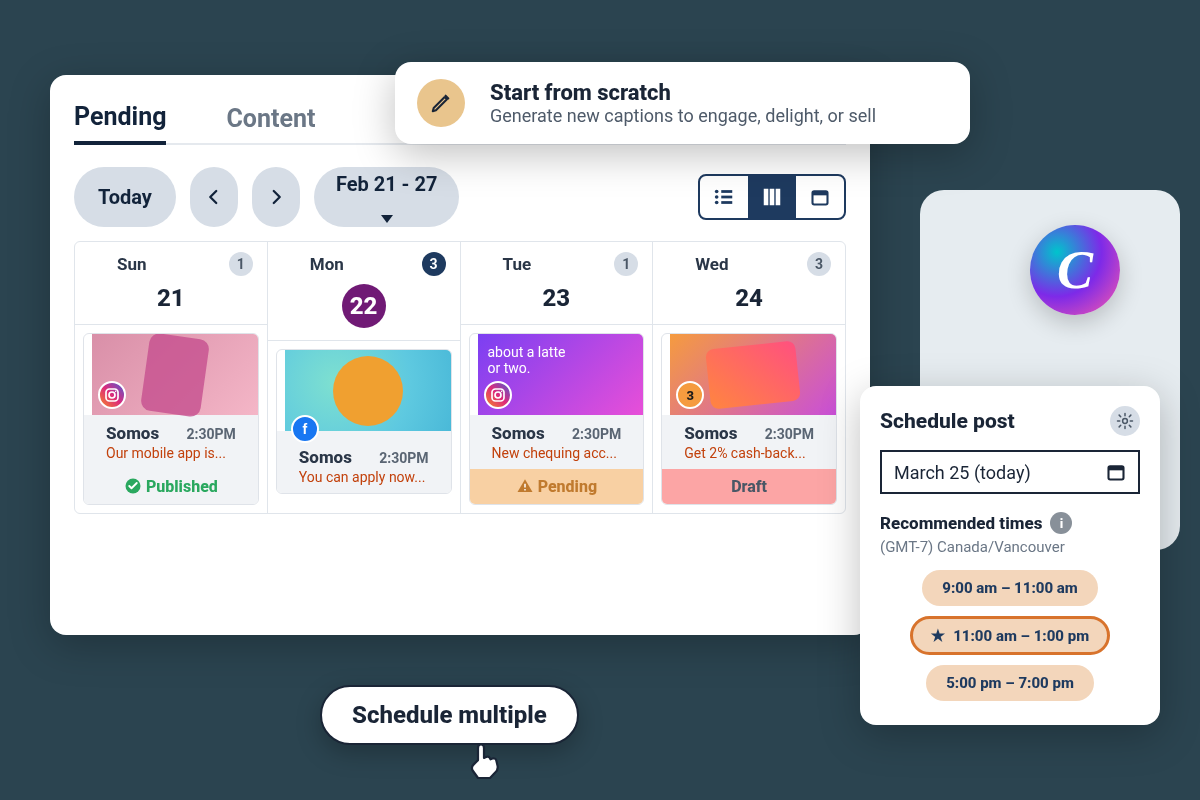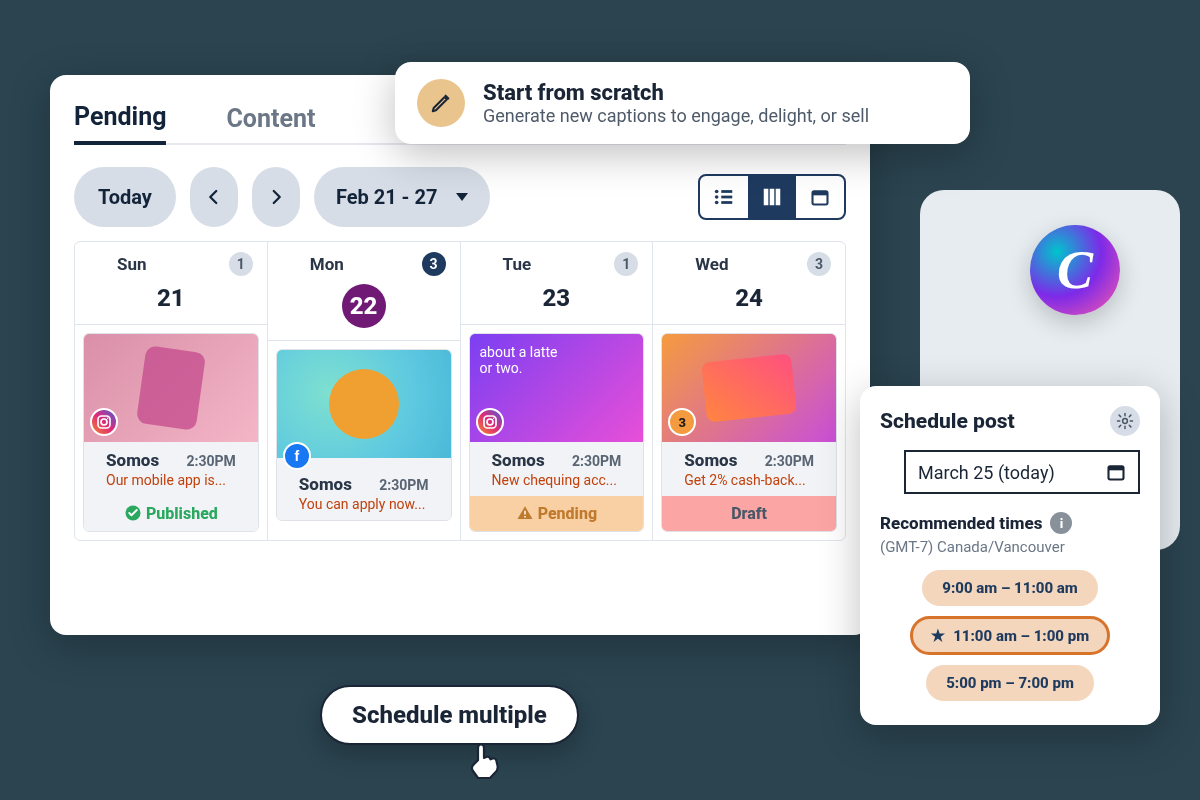--- a/index.html
+++ b/index.html
@@ -10,37 +10,37 @@
   
   .cal { left:50px; top:75px; width:820px; height:560px; padding:22px 24px 0 24px;}
   .tabs { display:flex; gap:60px; border-bottom:2px solid #e5e9ee; height:48px; align-items:flex-end;}
   .tab { font-size:25px; font-weight:700; color:#6b7786; padding-bottom:10px; cursor:pointer; }
   .tab.active { color:#12233a; border-bottom:4px solid #12233a; margin-bottom:-2px;}
   .toolbar { display:flex; align-items:center; gap:14px; margin-top:22px; margin-bottom:14px;}
   .pill { background:#d6dde6; border-radius:999px; height:60px; display:flex; align-items:center; justify-content:center; color:#12233a; font-weight:700; cursor:pointer;}
   .today { padding:0 24px; font-size:20px;}
   .rbtn { width:48px;}
   .rbtn svg { width:18px; height:18px;}
-  .range { padding:0 22px; font-size:20px; gap:19px;}
+  .range { padding:0 22px; font-size:20px; gap:19px;flex-direction:column;}
   .spacer{flex:1;}
   .viewswitch { display:flex; border:2px solid #1e3a5f; border-radius:8px; overflow:hidden;}
   .vbtn { width:48px; height:42px; display:flex; align-items:center; justify-content:center; cursor:pointer; color:#1e3a5f;}
   .vbtn.active { background:#1e3a5f; color:#fff;}
   .week { display:flex; border:1px solid #e0e5eb; border-radius:6px; overflow:hidden;}
   .day { flex:1; border-right:1px solid #e0e5eb; display:flex; flex-direction:column;}
   .day:last-child{border-right:none;}
   .dayhead { padding:10px 14px 6px; display:flex; flex-direction:column; gap:6px; border-bottom:1px solid #e0e5eb;}
   .dayrow { display:flex; justify-content:space-between; align-items:center;}
   .dayname { font-size:17px; font-weight:700; color:#2a3647;margin-left:28px;}
   .badge { background:#d6dde6; color:#4a5766; width:24px; height:24px; border-radius:50%; display:flex; align-items:center; justify-content:center; font-size:14px; font-weight:700;}
   .badge.dark { background:#1e3a5f; color:#fff;}
   .daynum { font-size:24px; font-weight:800; color:#1a2536; align-self:center; margin:2px 0 6px;}
   .daynum.circle { background:#701a75; color:#fff; width:44px; height:44px; border-radius:50%; display:flex; align-items:center; justify-content:center;}
   .card { margin:8px; border:1px solid #dfe3e9; border-radius:6px; overflow:hidden;}
-  .thumb { height:108px; position:relative; display:flex; align-items:center; justify-content:center;}
+  .thumb { height:81px; position:relative; display:flex; align-items:center; justify-content:center;margin-left:8px;}
   .thumb.pink { background: linear-gradient(135deg,#d98fa8,#f4b6c7);}
   .thumb.teal { background: radial-gradient(circle at 30% 40%, #7ee0d0 0%, #5ec9e0 60%, #4ab9d8 100%);}
   .thumb.purple { background: linear-gradient(135deg,#7b3ff2,#e84fd8); color:#fff; padding:10px; font-size:14px; align-items:flex-start; justify-content:flex-start;}
   .thumb.orange { background: linear-gradient(135deg,#f59b3f,#c94fd8);}
   .deco-phone { width:60px; height:78px; border-radius:10px; background:#c54f8e; opacity:.8; transform:rotate(8deg);}
   .deco-person { width:70px; height:70px; border-radius:50%; background:#f0a030;}
   .deco-cards { width:90px; height:60px; border-radius:8px; background:linear-gradient(45deg,#ff8540,#ff5080); transform:rotate(-6deg);}
   .netbadge { position:absolute; left:6px; bottom:-12px; width:28px; height:28px; border-radius:50%; display:flex; align-items:center; justify-content:center; color:#fff; font-weight:800; font-size:14px; border:2px solid #fff;}
   .netbadge.ig { background:linear-gradient(45deg,#f58529,#dd2a7b,#515bd4); bottom:6px;}
   .netbadge.fb { background:#1877f2; }
@@ -48,35 +48,35 @@
   .cbody { padding:8px 22px 8px; background:#f1f3f6;}
   .crow { display:flex; justify-content:space-between; align-items:baseline;}
   .cname { font-weight:800; font-size:17px; color:#2a3647;}
   .ctime { font-weight:700; font-size:14px; color:#5a6573;}
   .ctext { font-size:14px; color:#c2410c; margin-top:2px; white-space:nowrap; overflow:hidden; text-overflow:ellipsis;}
   .cstatus { text-align:center; padding:8px 0; font-weight:800; font-size:16px;}
   .published { color:#2aa85f; background:#f1f3f6;}
   .pending { color:#c07a2e; background:#f8d0a3;}
   .draft { color:#4a5766; background:#fca5a5;}
   
-  .callout { left:395px; top:62px; width:575px; height:82px; display:flex; align-items:center; gap:18px; padding:4px 22px;}
+  .callout { left:395px; top:62px; width:575px; height:82px; display:flex; align-items:center; gap:25px; padding:4px 22px;}
   .callicon { width:48px; height:48px; border-radius:50%; background:#e9c58d; display:flex; align-items:center; justify-content:center;}
   .ctitle { font-size:22px; font-weight:800; color:#1a2536;}
   .csub { font-size:18px; color:#4e5a69;}
   
   .schedmult { position:absolute; left:320px; top:685px; background:#fff; border:2px solid #1a2536; border-radius:999px; padding:14px 30px; font-size:24px; font-weight:800; color:#1a2536; box-shadow:0 8px 24px rgba(0,0,0,.25); cursor:pointer;}
   .cursor { position:absolute; left:460px; top:738px; }
   
   .canva { position:absolute; left:1030px; top:225px; width:90px; height:90px; border-radius:50%; background:radial-gradient(circle at 30% 30%,#00c4cc,#7d2ae8,#ff5ca8); display:flex; align-items:center; justify-content:center; color:#fff; font-family:serif; font-style:italic; font-size:54px; font-weight:700; box-shadow:0 8px 24px rgba(0,0,0,.2);}
   
   .schedpanel { left:860px; top:386px; width:300px; padding:20px 20px 24px; }
   .sphead { display:flex; justify-content:space-between; align-items:center; margin-bottom:14px;}
   .sptitle { font-size:21px; font-weight:800; color:#1a2536;}
   .gear { width:30px; height:30px; border-radius:50%; background:#d6dde6; display:flex; align-items:center; justify-content:center; cursor:pointer;}
-  .datebox { border:2px solid #1a2536; height:44px; display:flex; align-items:center; justify-content:space-between; padding:0 12px; font-size:18px; color:#1a2536; margin-bottom:18px; cursor:pointer;margin-left:24px;}
+  .datebox { border:2px solid #1a2536; height:44px; display:flex; align-items:center; justify-content:space-between; padding:0 12px; font-size:18px; color:#1a2536; margin-bottom:18px; cursor:pointer;}
   .rthead { display:flex; align-items:center; gap:8px; font-size:17px; font-weight:800; color:#1a2536;}
   .info { width:22px; height:22px; border-radius:50%; background:#889099; color:#fff; display:flex; align-items:center; justify-content:center; font-size:13px; font-weight:800;}
   .tz { font-size:15px; color:#6b7786; margin:4px 0 14px;}
   .slots { display:flex; flex-direction:column; gap:10px; align-items:center;}
   .slot { background:#f3d6bb; color:#1e3a5f; font-weight:800; font-size:15px; border-radius:999px; padding:9px 20px; cursor:pointer;}
   .slot.feat { border:3px solid #d8732c; display:flex; align-items:center; gap:8px; padding:7px 18px;}
   .star { color:#1e3a5f; font-size:16px;}
   .chev { display:inline-block; width:0; height:0; border-left:6px solid transparent; border-right:6px solid transparent;}
   .chev.down{ border-top:8px solid currentColor;}
 </style>

